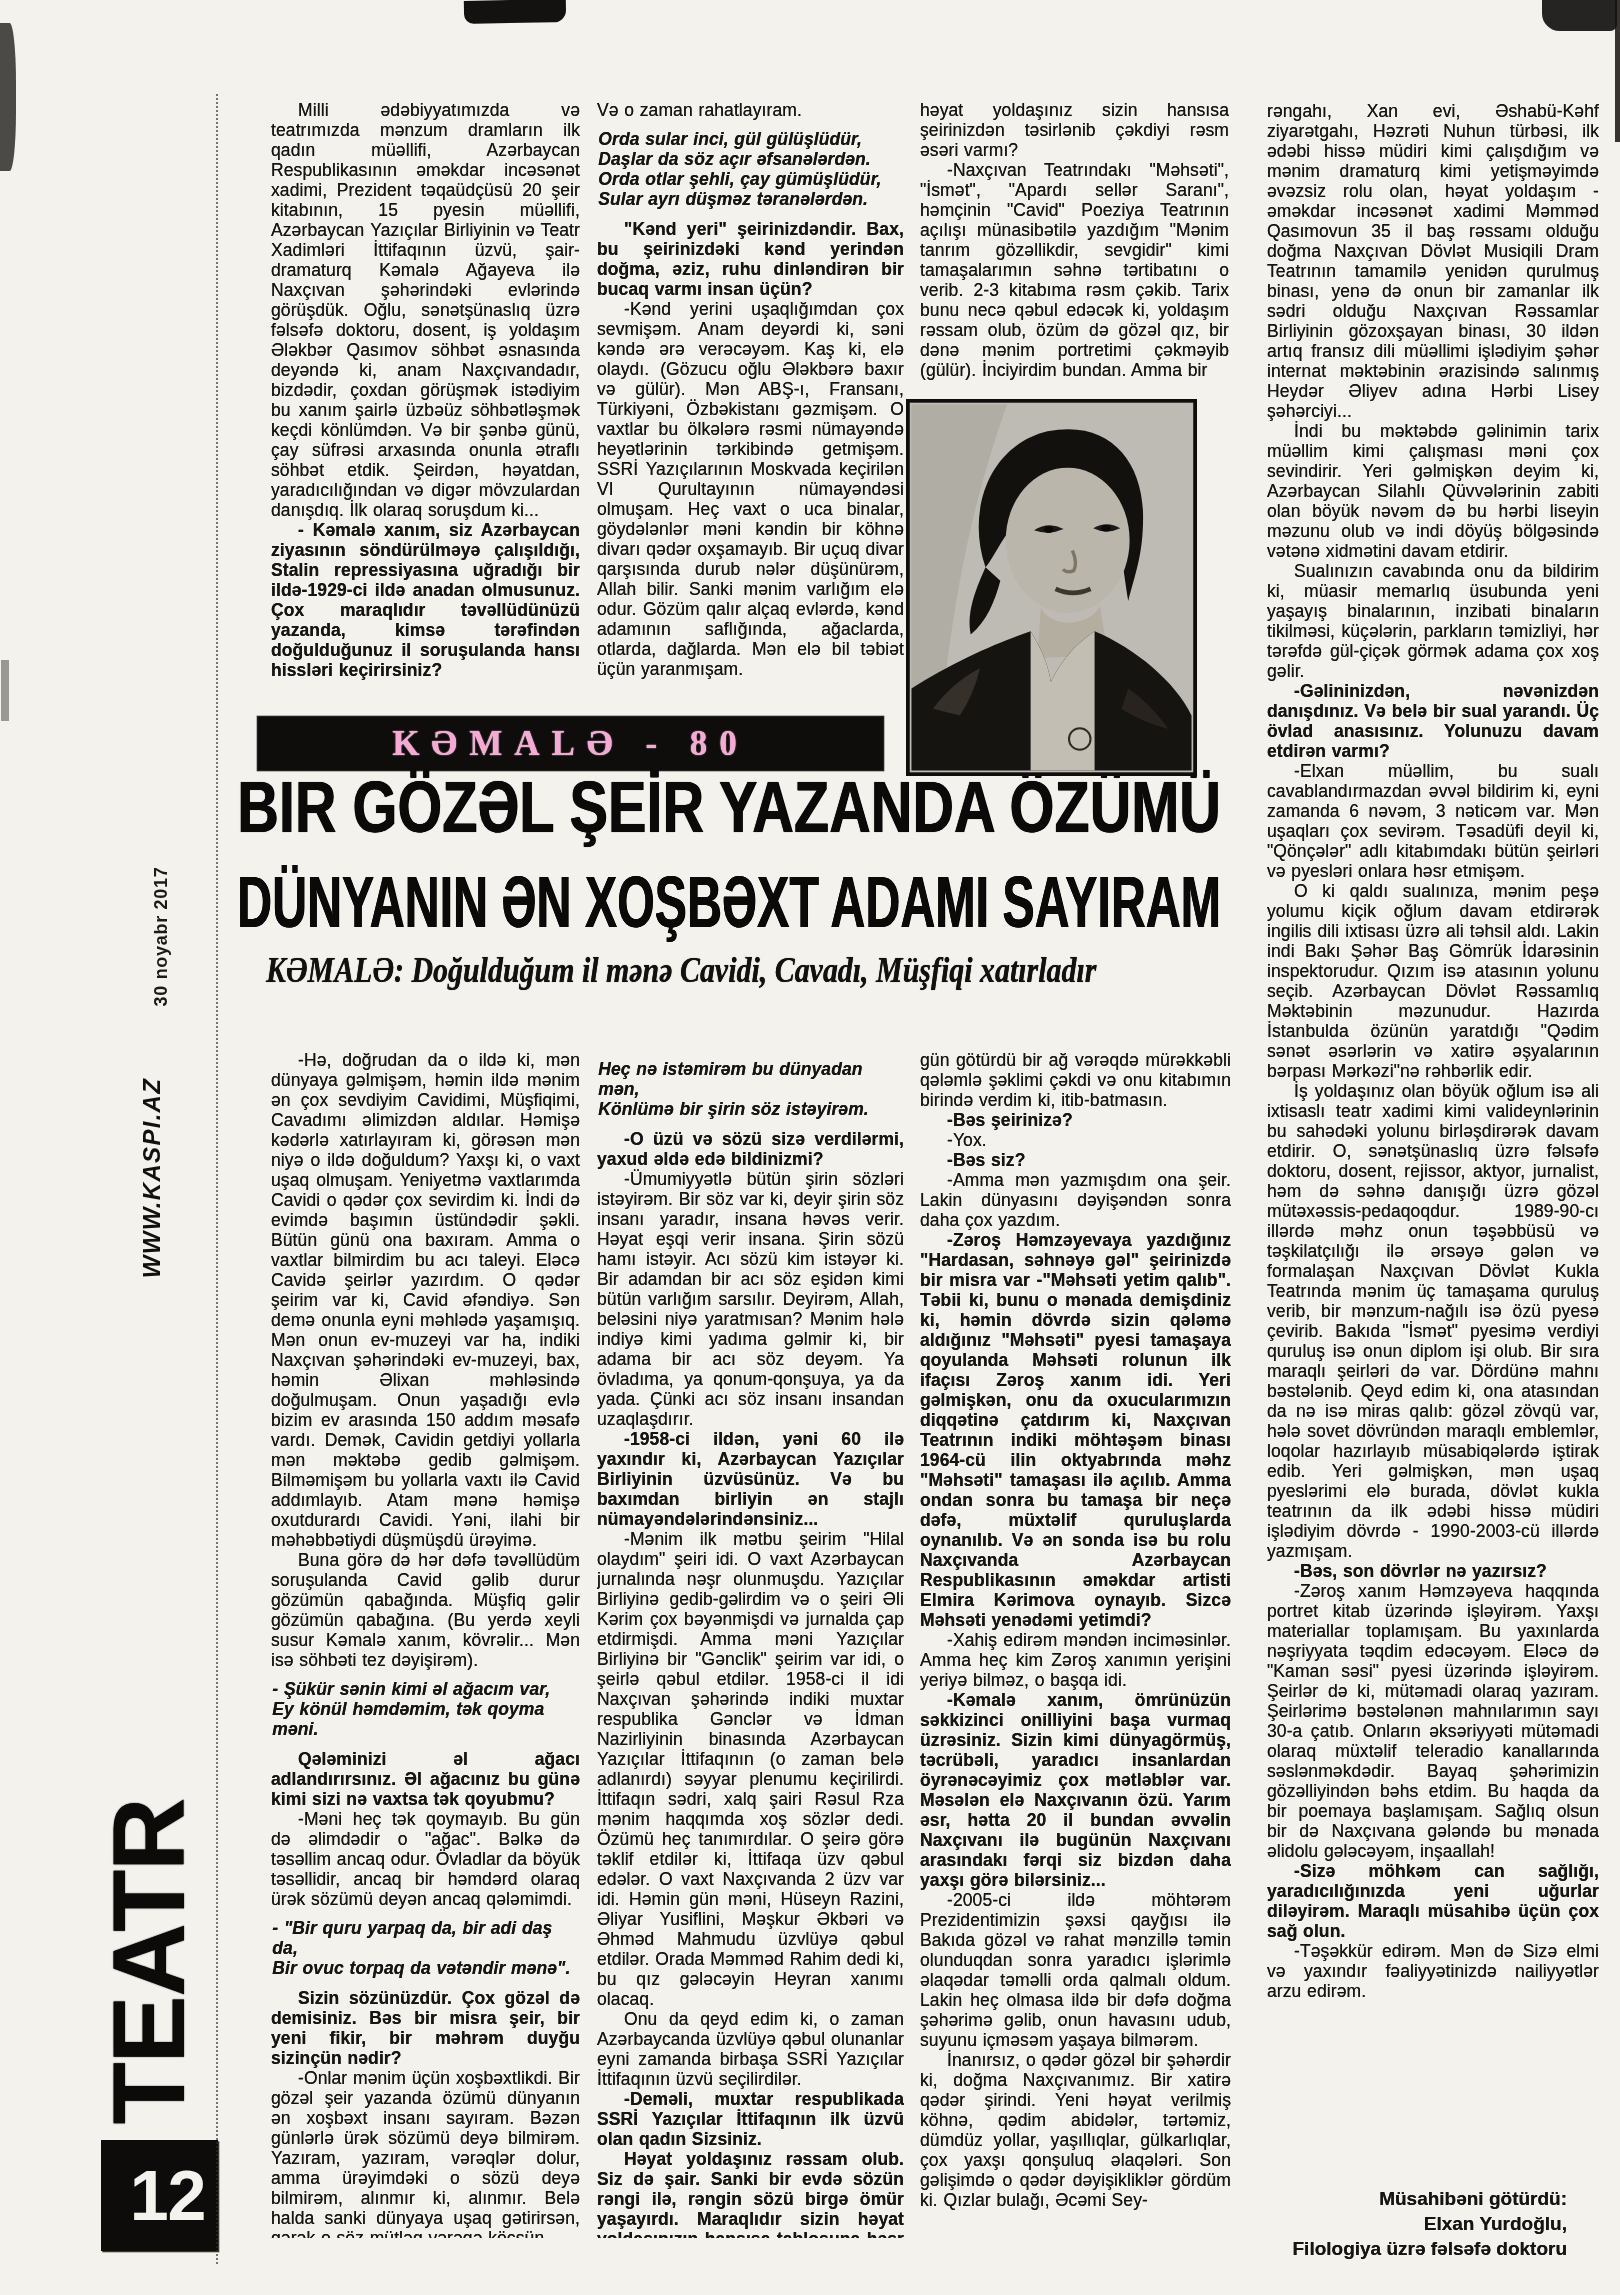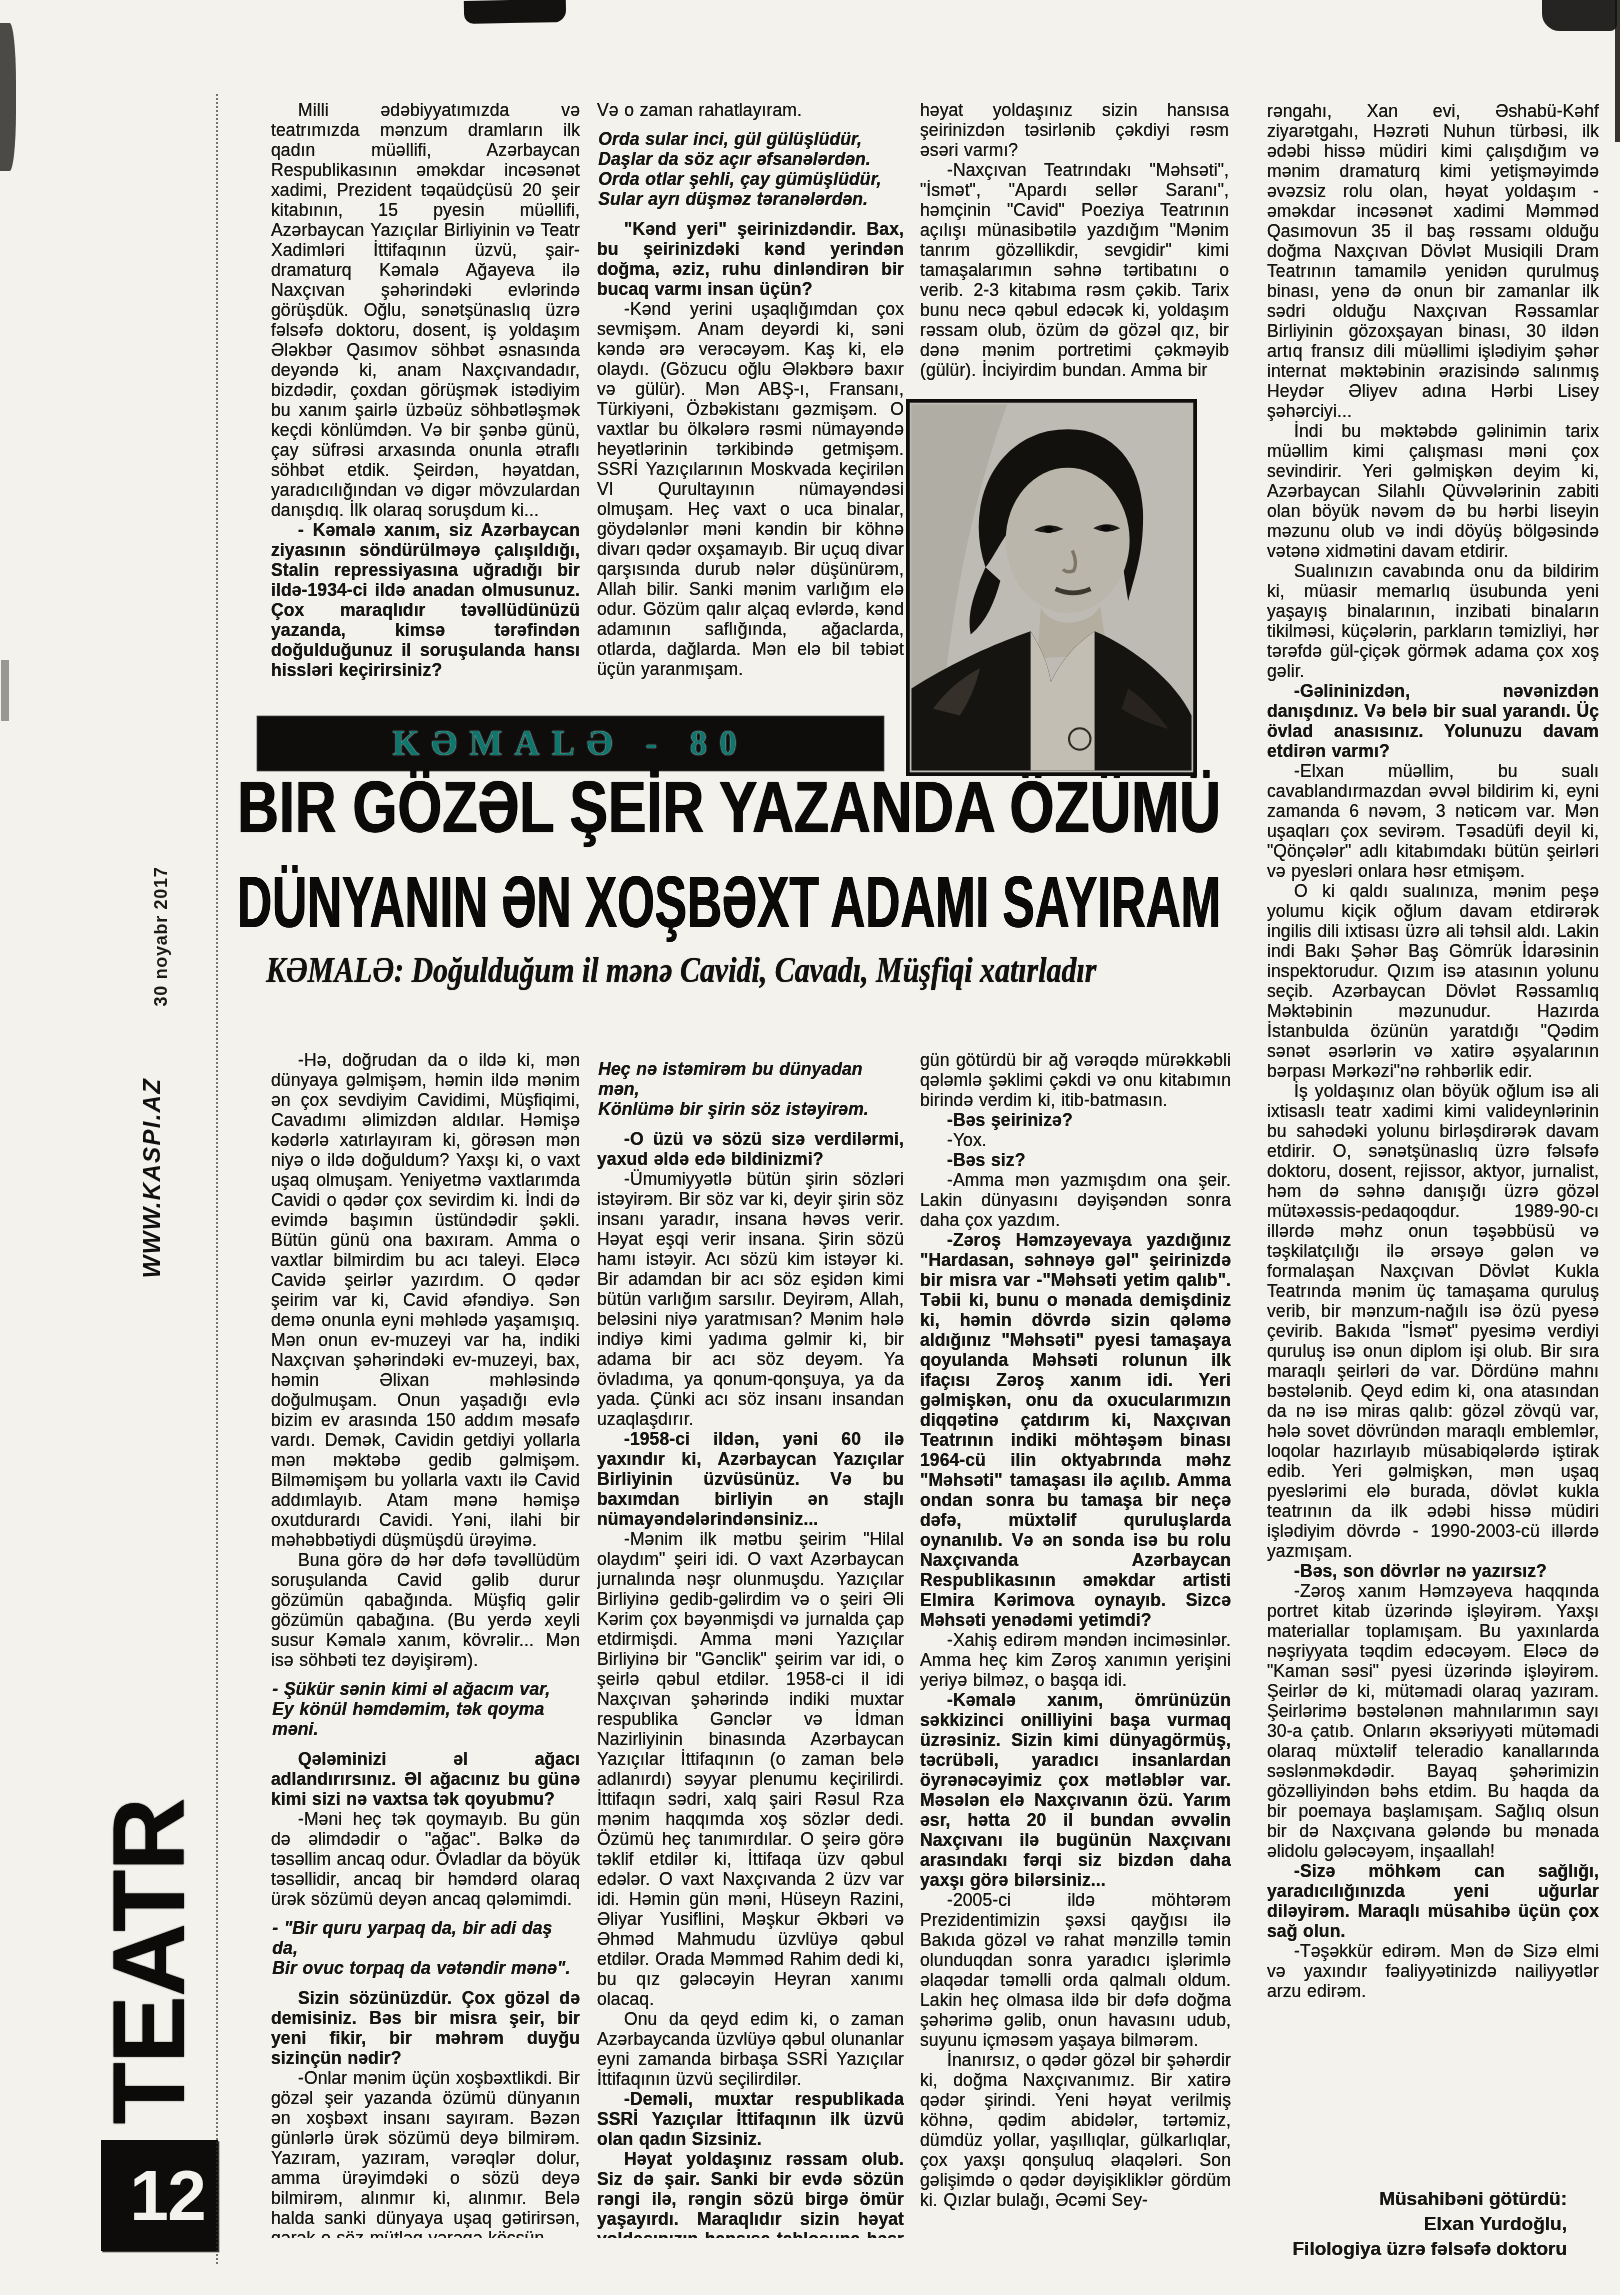--- a/index.html
+++ b/index.html
@@ -28,21 +28,21 @@
     background:#0d0c0b;display:flex;align-items:center;justify-content:center;
     box-shadow:1.3px 1.3px 0 #3a3733;padding-left:16px;}
   .sidebar-pagebox span{color:#f4f2ec;font-size:70px;font-weight:bold;letter-spacing:-1.3px;}
   .sidebar-rule{position:absolute;left:216px;top:94px;height:2170px;width:0;
     border-left:2.7px dotted #33302c;opacity:.65;}
   
   .kicker-bar{position:absolute;left:258px;top:717px;width:625px;height:53px;
     background:#0e0d0c;display:flex;align-items:center;justify-content:center;
     box-shadow:0 0 0 1.3px #26231f;}
   .kicker-bar span{
-    font-family:"Liberation Serif",serif;color:#0f766e;font-size:35px;font-weight:bold;
+    font-family:"Liberation Serif",serif;color:#f9a8d4;font-size:35px;font-weight:bold;
     letter-spacing:12px;text-shadow:0 0 1.3px #fff;}
   .main-title{position:absolute;left:237px;font-weight:bold;font-size:62px;line-height:1.0;
     color:#0b0a09;white-space:nowrap;transform-origin:left top;
     text-shadow:0 0 0.7px #000, 0.7px 0 0 #000;}
   .title-line1{top:772px;transform:scale(0.93,1.15);}
   .title-line2{top:867px;transform:scale(0.78,1.15);}
   .sub-title{position:absolute;left:266px;top:950px;
     font-family:"Liberation Serif",serif;font-style:italic;font-weight:bold;
     font-size:34px;color:#12110f;white-space:nowrap;transform-origin:left top;transform:scale(0.88,1.08);
     text-shadow:0 0 0.7px #000;}
@@ -131,21 +131,21 @@
     <path d="M330,430 q30,20 60,60 q-40,-10 -70,-30 Z" fill="#46403a" opacity="0.5"></path>
 
     <circle cx="258" cy="505" r="16" fill="#f2ecdf" stroke="#3a352c" stroke-width="3"></circle>
 
     <rect x="0" y="0" width="432" height="560" filter="url(#grain)" opacity="0.18"></rect>
   </svg>
 </div>
 
 <div class="col col-top1">
     <p class="para n">Milli ədəbiyyatımızda və teatrımızda mənzum dramların ilk qadın müəllifi, Azərbaycan Respublikasının əməkdar incəsənət xadimi, Prezident təqaüdçüsü 20 şeir kitabının, 15 pyesin müəllifi, Azərbaycan Yazıçılar Birliyinin və Teatr Xadimləri İttifaqının üzvü, şair-dramaturq Kəmalə Ağayeva ilə Naxçıvan şəhərindəki evlərində görüşdük. Oğlu, sənətşünaslıq üzrə fəlsəfə doktoru, dosent, iş yoldaşım Ələkbər Qasımov söhbət əsnasında deyəndə ki, anam Naxçıvandadır, bizdədir, çoxdan görüşmək istədiyim bu xanım şairlə üzbəüz söhbətləşmək keçdi könlümdən. Və bir şənbə günü, çay süfrəsi arxasında onunla ətraflı söhbət etdik. Şeirdən, həyatdan, yaradıcılığından və digər mövzulardan danışdıq. İlk olaraq soruşdum ki...</p>
-    <p class="para b">- Kəmalə xanım, siz Azərbaycan ziyasının söndürülməyə çalışıldığı, Stalin repressiyasına uğradığı bir ildə-1934-ci ildə anadan olmusunuz. Çox maraqlıdır təvəllüdünüzü yazanda, kimsə tərəfindən doğulduğunuz il soruşulanda hansı hissləri keçirirsiniz?</p>
+    <p class="para b">- Kəmalə xanım, siz Azərbaycan ziyasının söndürülməyə çalışıldığı, Stalin repressiyasına uğradığı bir ildə-1929-ci ildə anadan olmusunuz. Çox maraqlıdır təvəllüdünüzü yazanda, kimsə tərəfindən doğulduğunuz il soruşulanda hansı hissləri keçirirsiniz?</p>
   </div>
 <div class="col col-top2">
     <p class="para c">Və o zaman rahatlayıram.</p>
     <p class="para v">Orda sular inci, gül gülüşlüdür,
 Daşlar da söz açır əfsanələrdən.
 Orda otlar şehli, çay gümüşlüdür,
 Sular ayrı düşməz təranələrdən.</p>
     <p class="para b">"Kənd yeri" şeirinizdəndir. Bax, bu şeirinizdəki kənd yerindən doğma, əziz, ruhu dinləndirən bir bucaq varmı insan üçün?</p>
     <p class="para n">-Kənd yerini uşaqlığımdan çox sevmişəm. Anam deyərdi ki, səni kəndə ərə verəcəyəm. Kaş ki, elə olaydı. (Gözucu oğlu Ələkbərə baxır və gülür). Mən ABŞ-ı, Fransanı, Türkiyəni, Özbəkistanı gəzmişəm. O vaxtlar bu ölkələrə rəsmi nümayəndə heyətlərinin tərkibində getmişəm. SSRİ Yazıçılarının Moskvada keçirilən VI Qurultayının nümayəndəsi olmuşam. Heç vaxt o uca binalar, göydələnlər məni kəndin bir köhnə divarı qədər oxşamayıb. Bir uçuq divar qarşısında durub nələr düşünürəm, Allah bilir. Sanki mənim varlığım elə odur. Gözüm qalır alçaq evlərdə, kənd adamının saflığında, ağaclarda, otlarda, dağlarda. Mən elə bil təbiət üçün yaranmışam.</p>
   </div>

